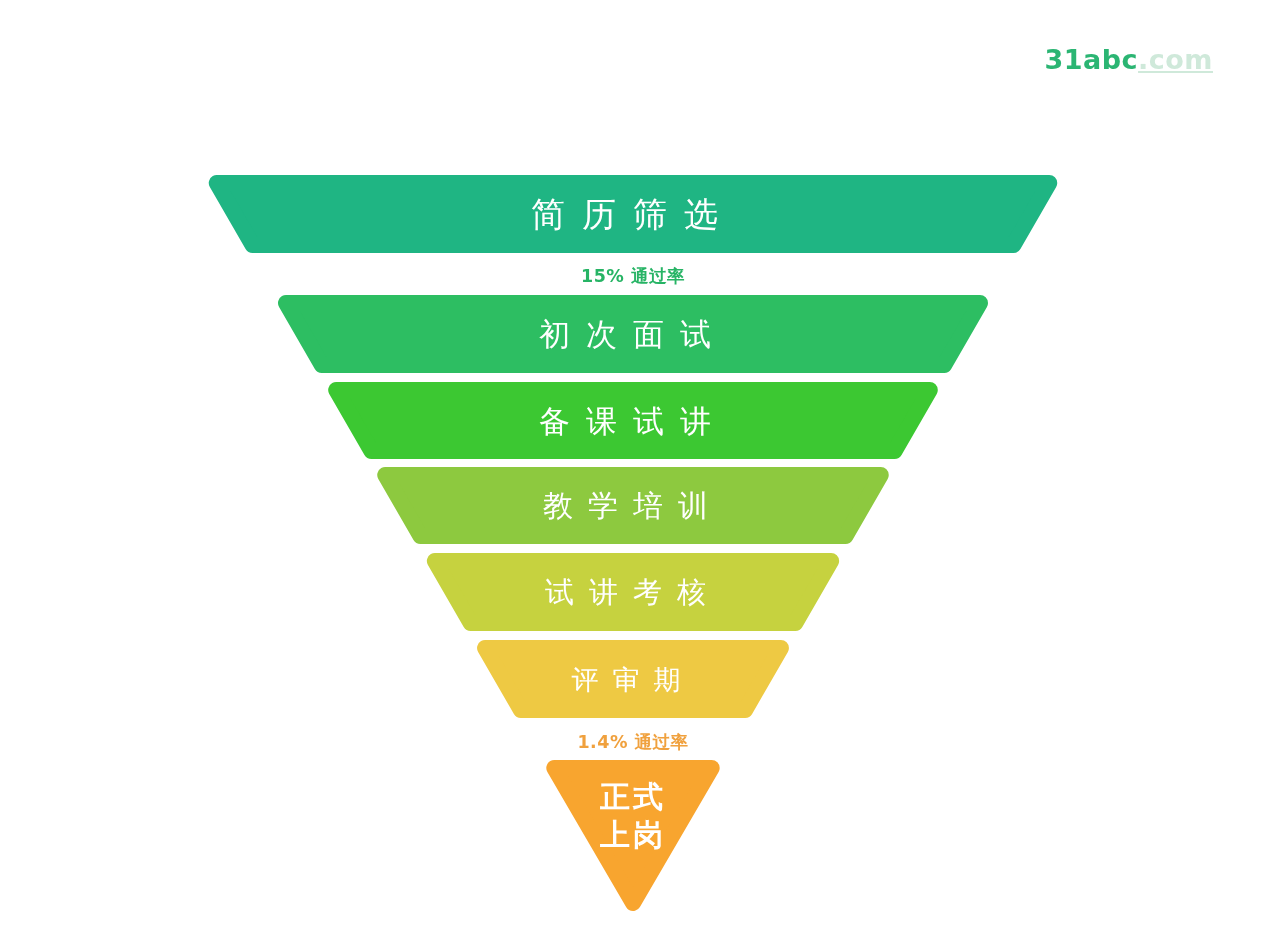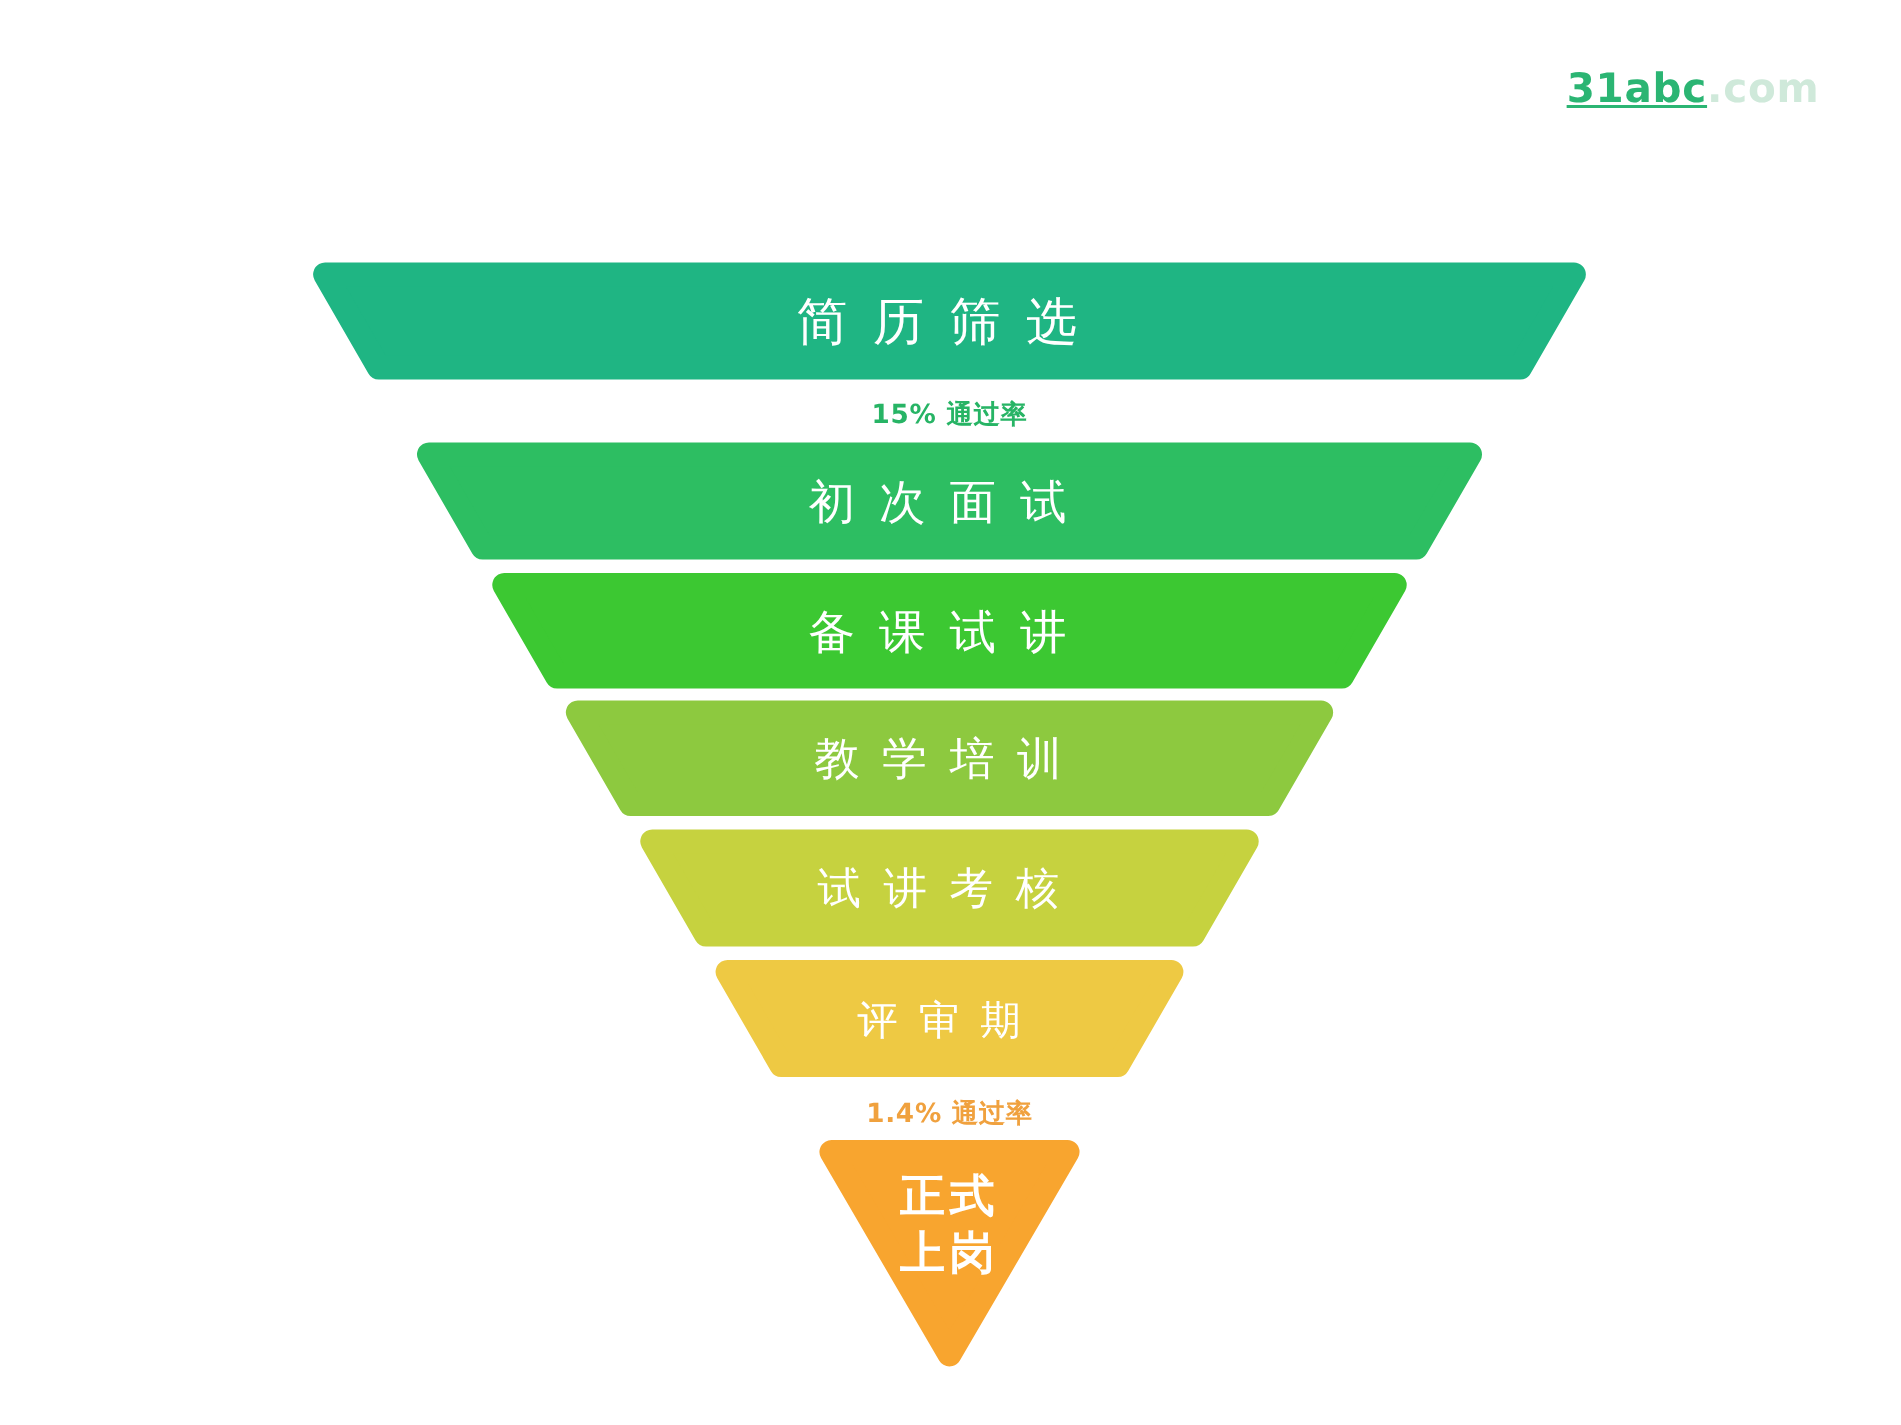--- a/index.html
+++ b/index.html
@@ -15,22 +15,22 @@
     background: #ffffff;
   }
   .logo {
     position: absolute;
     top: 44px; right: 54px;
     font-size: 27px;
     font-weight: bold;
     letter-spacing: 0.5px;
     user-select: none;
   }
-  .logo .brand { color: #2bb573; text-decoration: underline; }
-  .logo .suffix { color: #cfe9da; }
+  .logo .brand { color: #2bb573; }
+  .logo .suffix { color: #cfe9da; text-decoration: underline; }
   svg.funnel { position: absolute; left: 0; top: 0; }
   svg.funnel text {
     font-family: "DejaVu Sans", "Liberation Sans", sans-serif;
   }
 </style>
 </head>
 <body>
 
 <div class="canvas">
 

